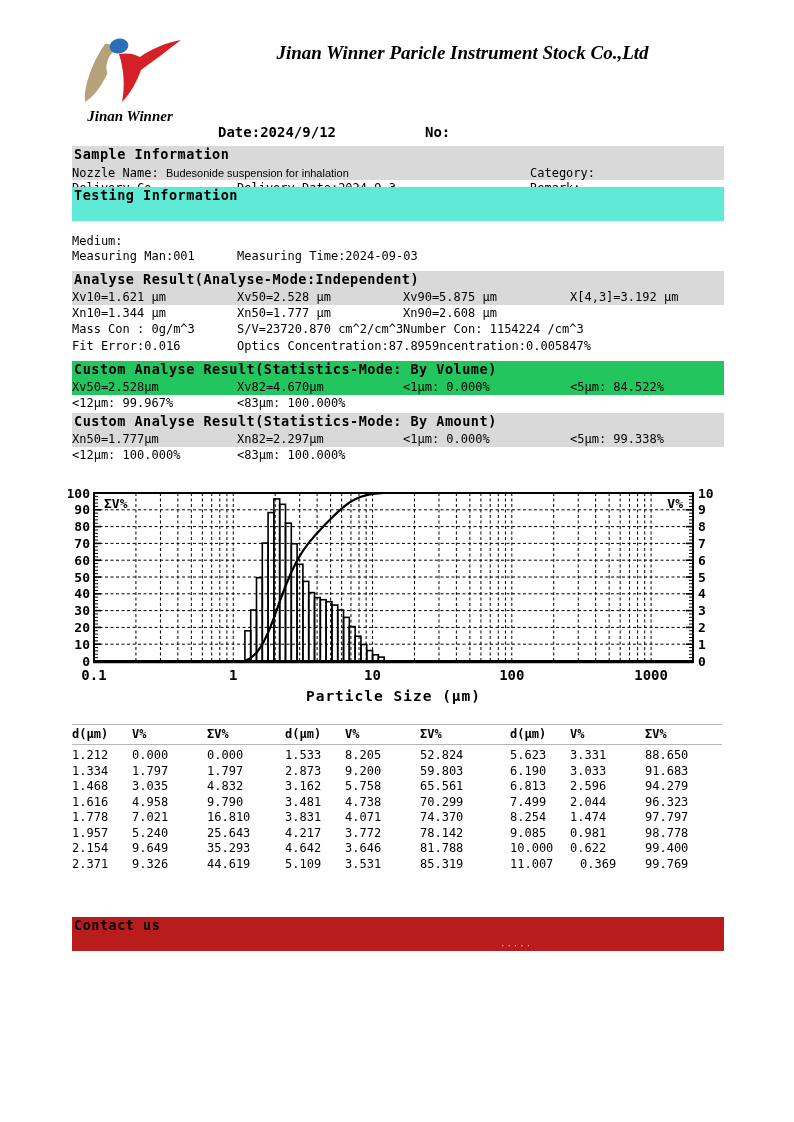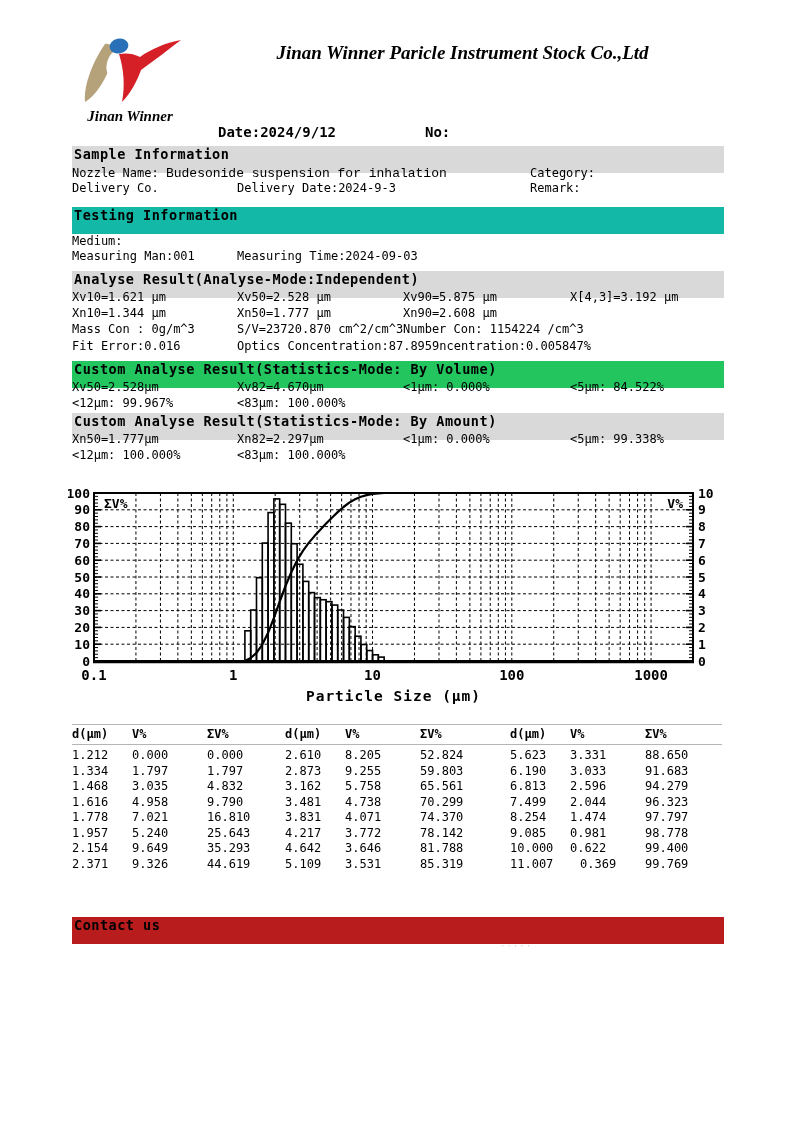--- a/index.html
+++ b/index.html
@@ -3,26 +3,26 @@
 <meta charset="utf-8">
 <style>
   html,body{margin:0;padding:0;background:#fff;}
   .page{position:relative;width:794px;height:1122px;background:#ffffff;overflow:hidden;
         font-family:"DejaVu Sans Mono",monospace;color:#000;}
   .abs{position:absolute;white-space:nowrap;}
   .serif{font-family:Liberation Serif, serif;font-style:italic;font-weight:bold;}
   .company-title{left:190px;top:42px;width:545px;text-align:center;font-size:19px;}
   .logo-caption{left:64px;top:108px;width:132px;text-align:center;font-size:15px;}
   .hdr-field{font-size:14px;font-weight:bold;}
-  .bar{position:absolute;left:72px;width:650px;height:27px;background:#d9d9d9;
+  .bar{position:absolute;left:72px;width:650px;height:34px;background:#d9d9d9;
        font-weight:bold;font-size:13.5px;line-height:17px;padding-left:2px;letter-spacing:.5px;white-space:nowrap;}
   .row{position:absolute;left:72px;width:700px;height:14px;font-size:12px;line-height:14px;}
   .row span{position:absolute;top:0;white-space:nowrap;}
   .c1{left:0;} .c2{left:165px;} .c3{left:331px;} .c4{left:498px;} .c3b{left:458px;}
-  .sans{font-family:Liberation Mono, monospace;font-size:13px;position:static !important;}
+  .sans{font-family:Liberation Sans, sans-serif;font-size:11px;position:static !important;}
   #chart{position:absolute;left:68px;top:486px;}
   #chart text{font-family:"DejaVu Sans Mono",monospace;fill:#000;}
   #dist-table{position:absolute;left:72px;top:727px;width:660px;height:148px;font-size:12px;}
   #dist-table span{position:absolute;white-space:nowrap;}
   #dist-table .th{font-weight:bold;}
   #dist-table .hline{position:absolute;left:0;width:650px;height:1px;background:#b5b5b5;}
   .dots{left:500px;top:941px;font-size:9px;color:#cfcfcf;letter-spacing:1px;}
 </style>
 </head>
 <body>
@@ -45,21 +45,21 @@
   <div class="row" style="top:166px">
     <span class="c1"><span style="position:static">Nozzle Name: </span><span class="sans">Budesonide suspension for inhalation</span></span>
     <span class="c3b">Category:</span>
   </div>
   <div class="row" style="top:181px">
     <span class="c1">Delivery Co.</span>
     <span class="c2">Delivery Date:2024-9-3</span>
     <span class="c3b">Remark:</span>
   </div>
 
-  <div class="bar" style="top: 207px; background: #14b8a6;">Testing Information</div>
+  <div class="bar" style="top: 187px; background: #5eead4;">Testing Information</div>
   <div class="row" style="top:234px">
     <span class="c1">Medium:</span>
   </div>
   <div class="row" style="top:249px">
     <span class="c1">Measuring Man:001</span>
     <span class="c2">Measuring Time:2024-09-03</span>
   </div>
 
   <div class="bar" style="top: 271px; background: rgb(217, 217, 217);">Analyse Result(Analyse-Mode:Independent)</div>
   <div class="row" style="top:290px">
@@ -340,25 +340,25 @@
       <span style="left: 135px; top: 98.5px;">25.643</span>
       <span style="left: 0px; top: 114px;">2.154</span>
       <span style="left: 60px; top: 114px;">9.649</span>
       <span style="left: 135px; top: 114px;">35.293</span>
       <span style="left: 0px; top: 129.5px;">2.371</span>
       <span style="left: 60px; top: 129.5px;">9.326</span>
       <span style="left: 135px; top: 129.5px;">44.619</span>
       <span class="th" style="left: 213px; top: 0px;">d(μm)</span>
       <span class="th" style="left: 273px; top: 0px;">V%</span>
       <span class="th" style="left: 348px; top: 0px;">ΣV%</span>
-      <span style="left: 213px; top: 21px;">2.610</span>
+      <span style="left: 213px; top: 21px;">1.533</span>
       <span style="left: 273px; top: 21px;">8.205</span>
       <span style="left: 348px; top: 21px;">52.824</span>
       <span style="left: 213px; top: 36.5px;">2.873</span>
-      <span style="left: 273px; top: 36.5px;">9.255</span>
+      <span style="left: 273px; top: 36.5px;">9.200</span>
       <span style="left: 348px; top: 36.5px;">59.803</span>
       <span style="left: 213px; top: 52px;">3.162</span>
       <span style="left: 273px; top: 52px;">5.758</span>
       <span style="left: 348px; top: 52px;">65.561</span>
       <span style="left: 213px; top: 67.5px;">3.481</span>
       <span style="left: 273px; top: 67.5px;">4.738</span>
       <span style="left: 348px; top: 67.5px;">70.299</span>
       <span style="left: 213px; top: 83px;">3.831</span>
       <span style="left: 273px; top: 83px;">4.071</span>
       <span style="left: 348px; top: 83px;">74.370</span>

